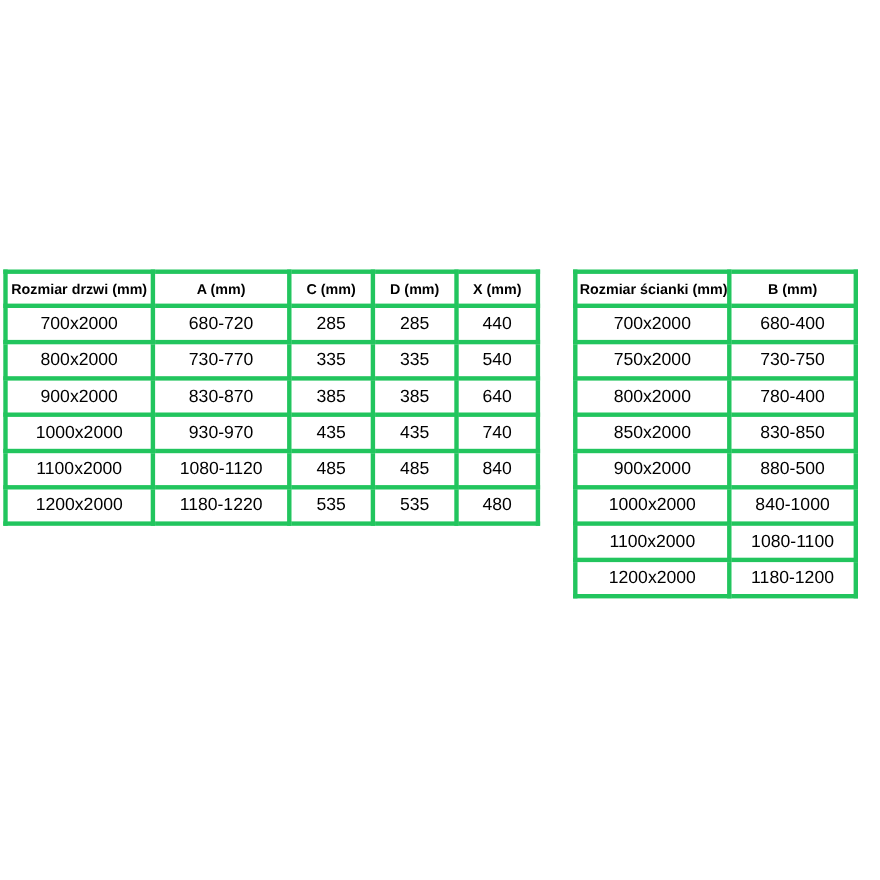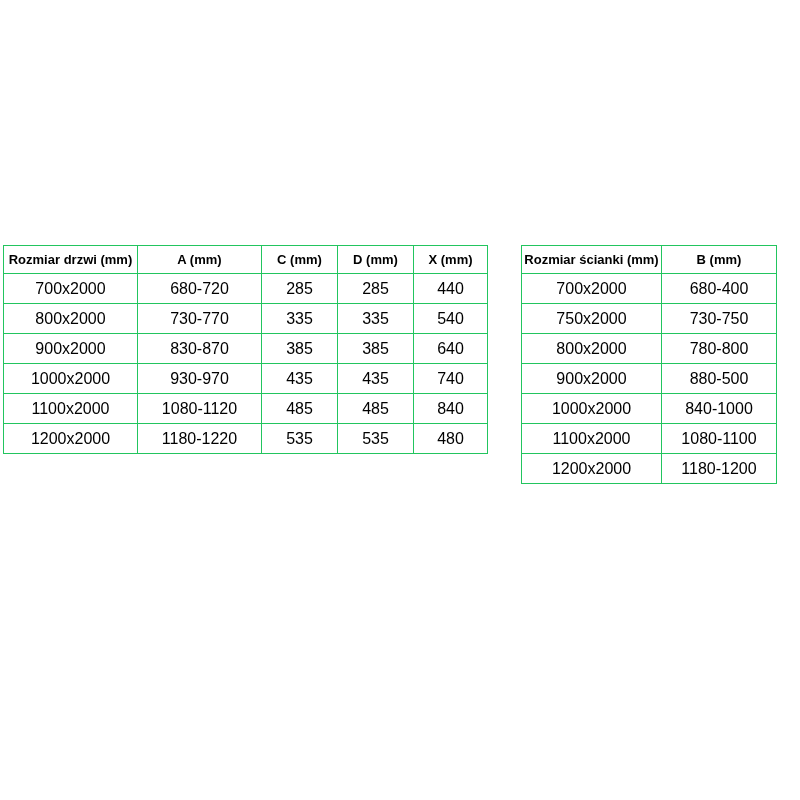--- a/index.html
+++ b/index.html
@@ -16,21 +16,21 @@
     overflow: hidden;
   }
   table.spec-table {
     position: absolute;
     border-collapse: collapse;
     table-layout: fixed;
     background: #ffffff;
   }
   table.spec-table th,
   table.spec-table td {
-    border: 1px solid #22c55e;
+    border: 4px solid #22c55e;
     text-align: center;
     vertical-align: middle;
     color: #000000;
     padding: 0 2px;
     overflow: hidden;
     white-space: nowrap;
   }
   table.spec-table th {
     font-weight: bold;
     font-size: 13px;
@@ -135,21 +135,25 @@
         <tr>
           <td>700x2000</td>
           <td>680-400</td>
         </tr>
         <tr>
           <td>750x2000</td>
           <td>730-750</td>
         </tr>
         <tr>
           <td>800x2000</td>
-          <td>780-800</td>
+          <td>780-400</td>
+        </tr>
+        <tr>
+          <td>850x2000</td>
+          <td>830-850</td>
         </tr>
         <tr>
           <td>900x2000</td>
           <td>880-500</td>
         </tr>
         <tr>
           <td>1000x2000</td>
           <td>840-1000</td>
         </tr>
         <tr>

